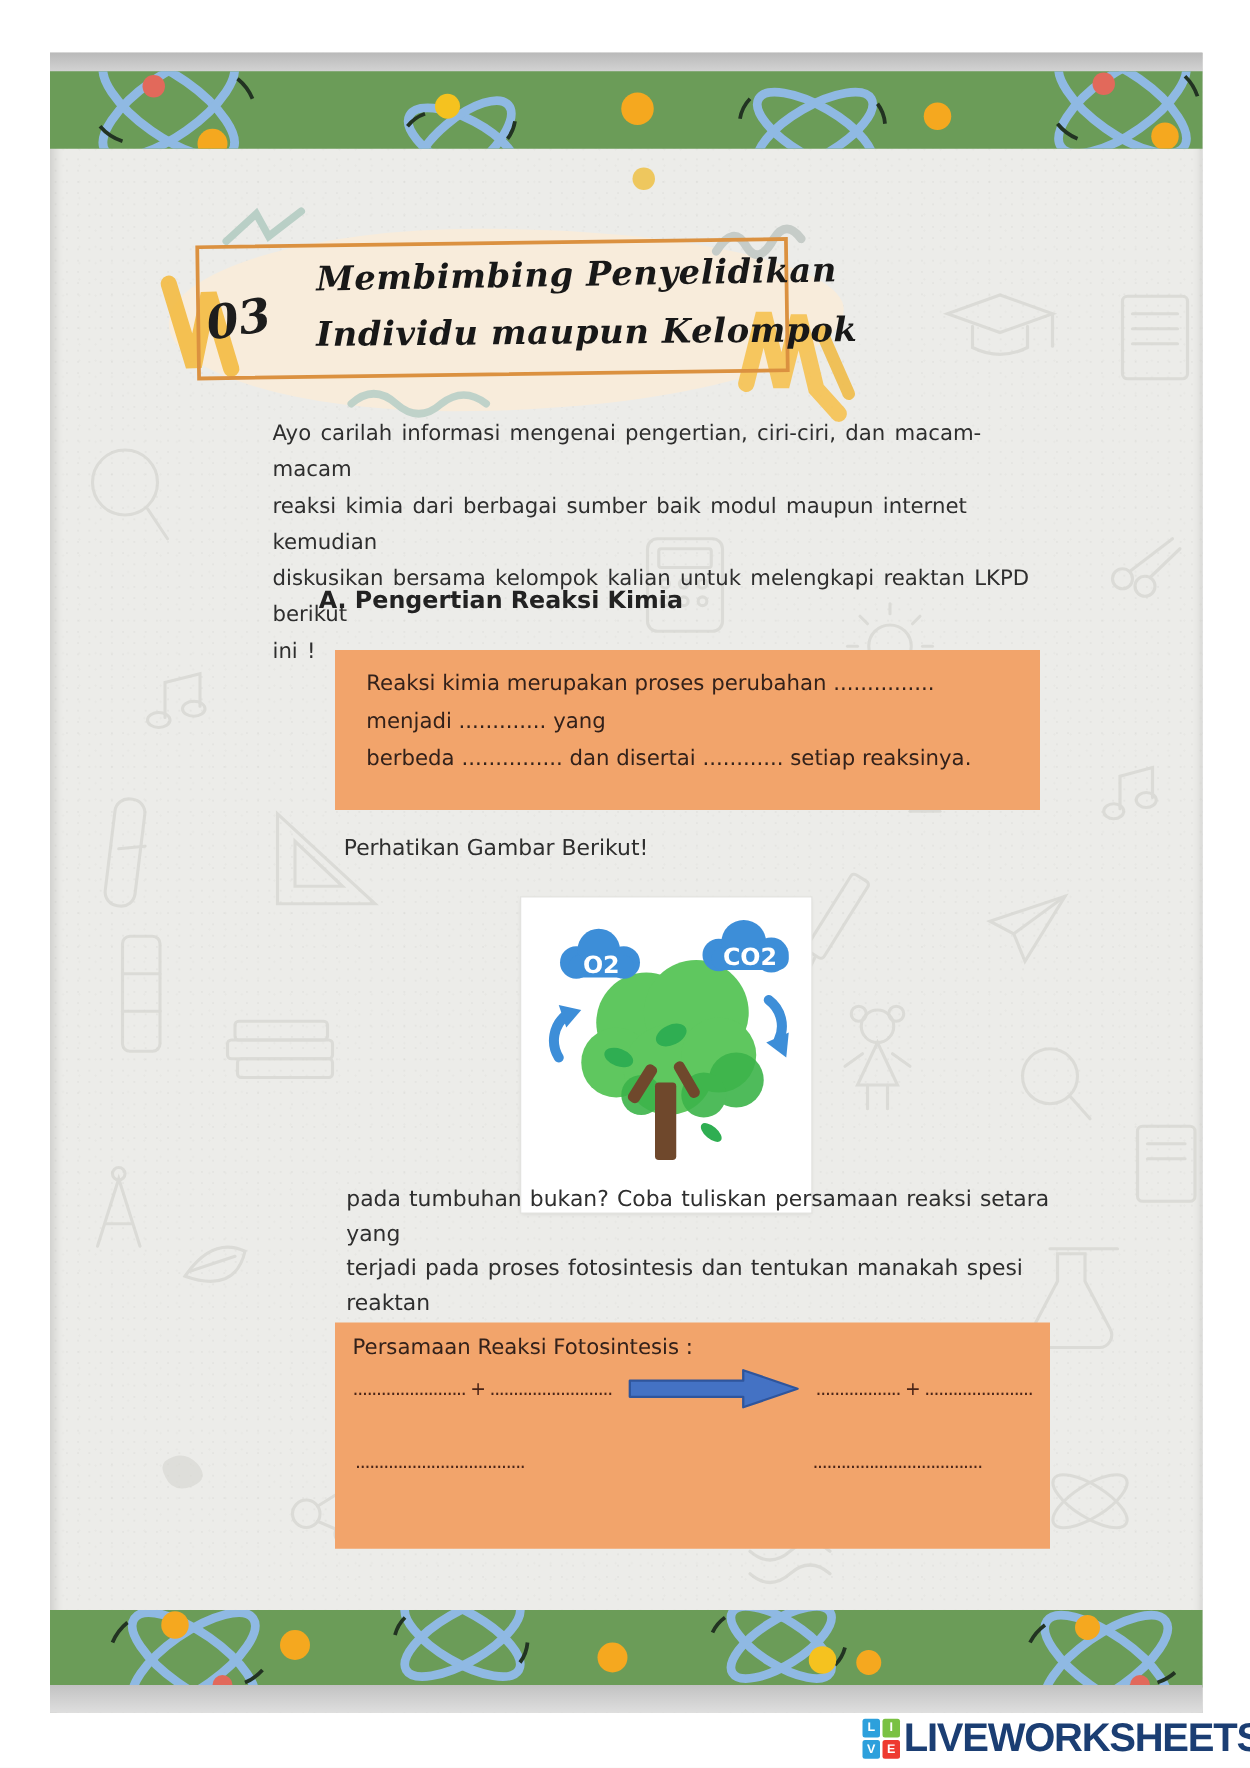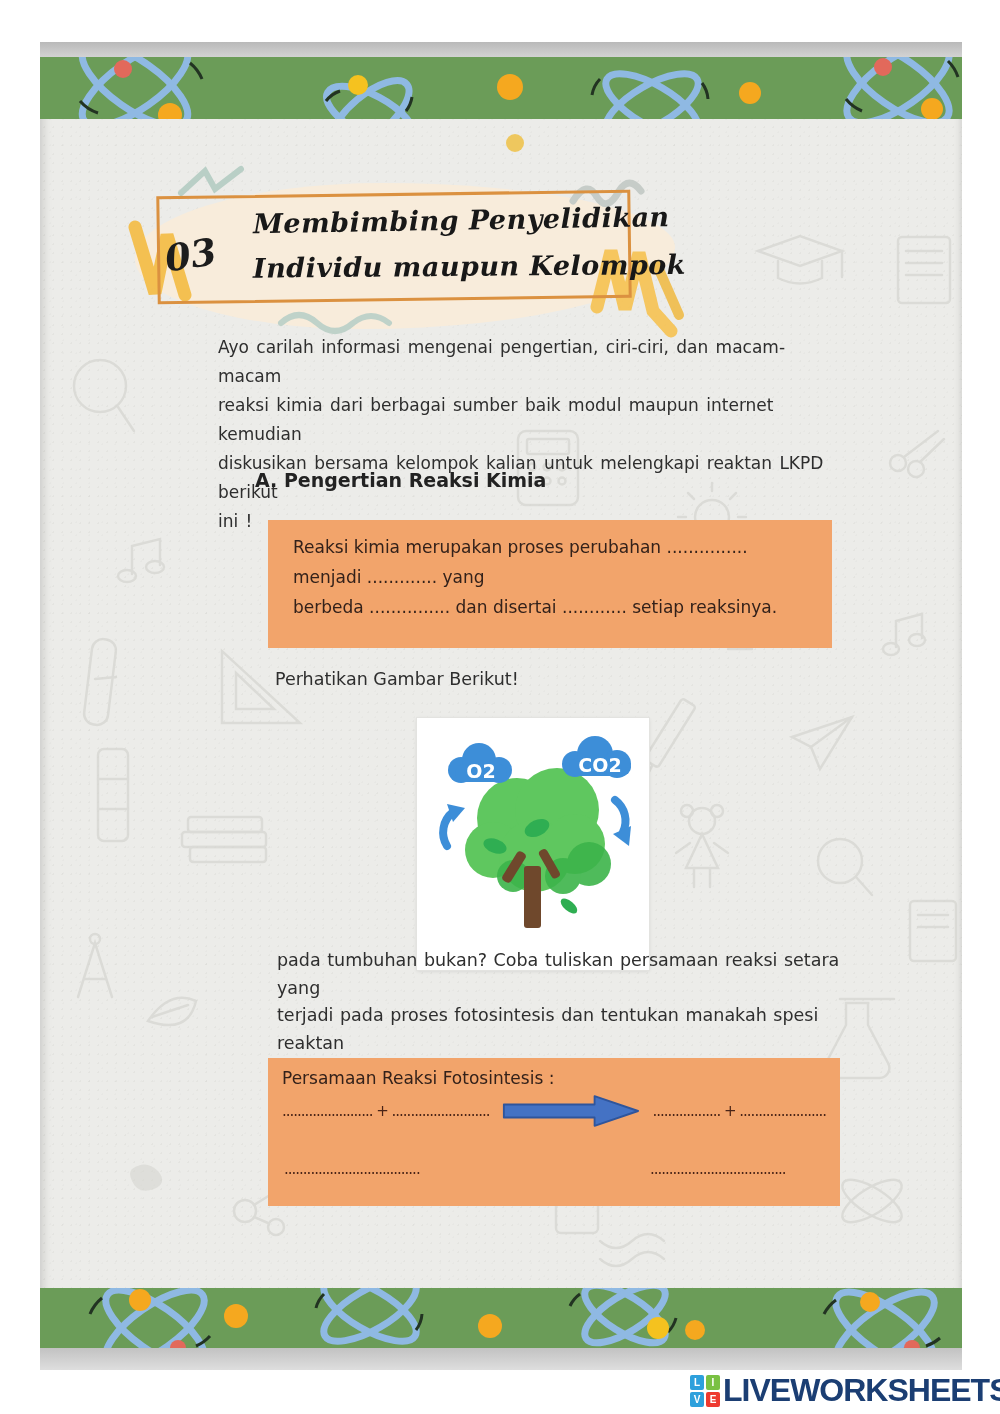--- a/index.html
+++ b/index.html
@@ -44,21 +44,21 @@
   .obox{position:absolute;background:#f2a46b;color:#3a241a;}
   .box1{left:228px;top:478px;width:564px;height:128px;padding:12px 25px;box-sizing:border-box;}
   .box1 .bline{font-size:17px;line-height:30px;color:#33211a;}
   .box1 .gap{height:28px;}
   .fig-intro{position:absolute;left:235px;top:627px;font-size:17.5px;color:#2e2e2e;}
   .figure-card{position:absolute;left:352px;top:676px;width:232px;height:252px;background:#ffffff;
                box-shadow:0 0 0 1px #e3e3e0,0 1px 4px rgba(0,0,0,.12);margin-left:25px;}
   .para2{position:absolute;left:237px;top:905px;width:600px;}
   .para2 div{font-size:17.5px;line-height:27.5px;color:#2e2e2e;word-spacing:1px;}
 
-  .box2{left:228px;top:1016px;width:572px;height:148px;padding:8px 14px;box-sizing:border-box;}
+  .box2{left:228px;top:1016px;width:572px;height:181px;padding:8px 14px;box-sizing:border-box;}
   .box2 .b2head{font-size:17px;color:#33211a;line-height:24px;}
   .eqrow{display:flex;align-items:center;margin-top:2px;}
   .dots{font-size:15px;letter-spacing:-1px;color:#4a2417;white-space:nowrap;}
   .eqrow .arrow-svg{margin:0 12px;}
   .blankrow{display:flex;justify-content:space-between;margin-top:30px;padding:0 4px 0 2px;}
   .blankrow .dots{width:45%;}
   .blankrow .dots.right{text-align:left;padding-left:70px;box-sizing:border-box;}
   .b2caption{text-align:center;font-size:17.5px;color:#33211a;margin-top:4px;}
 
   

